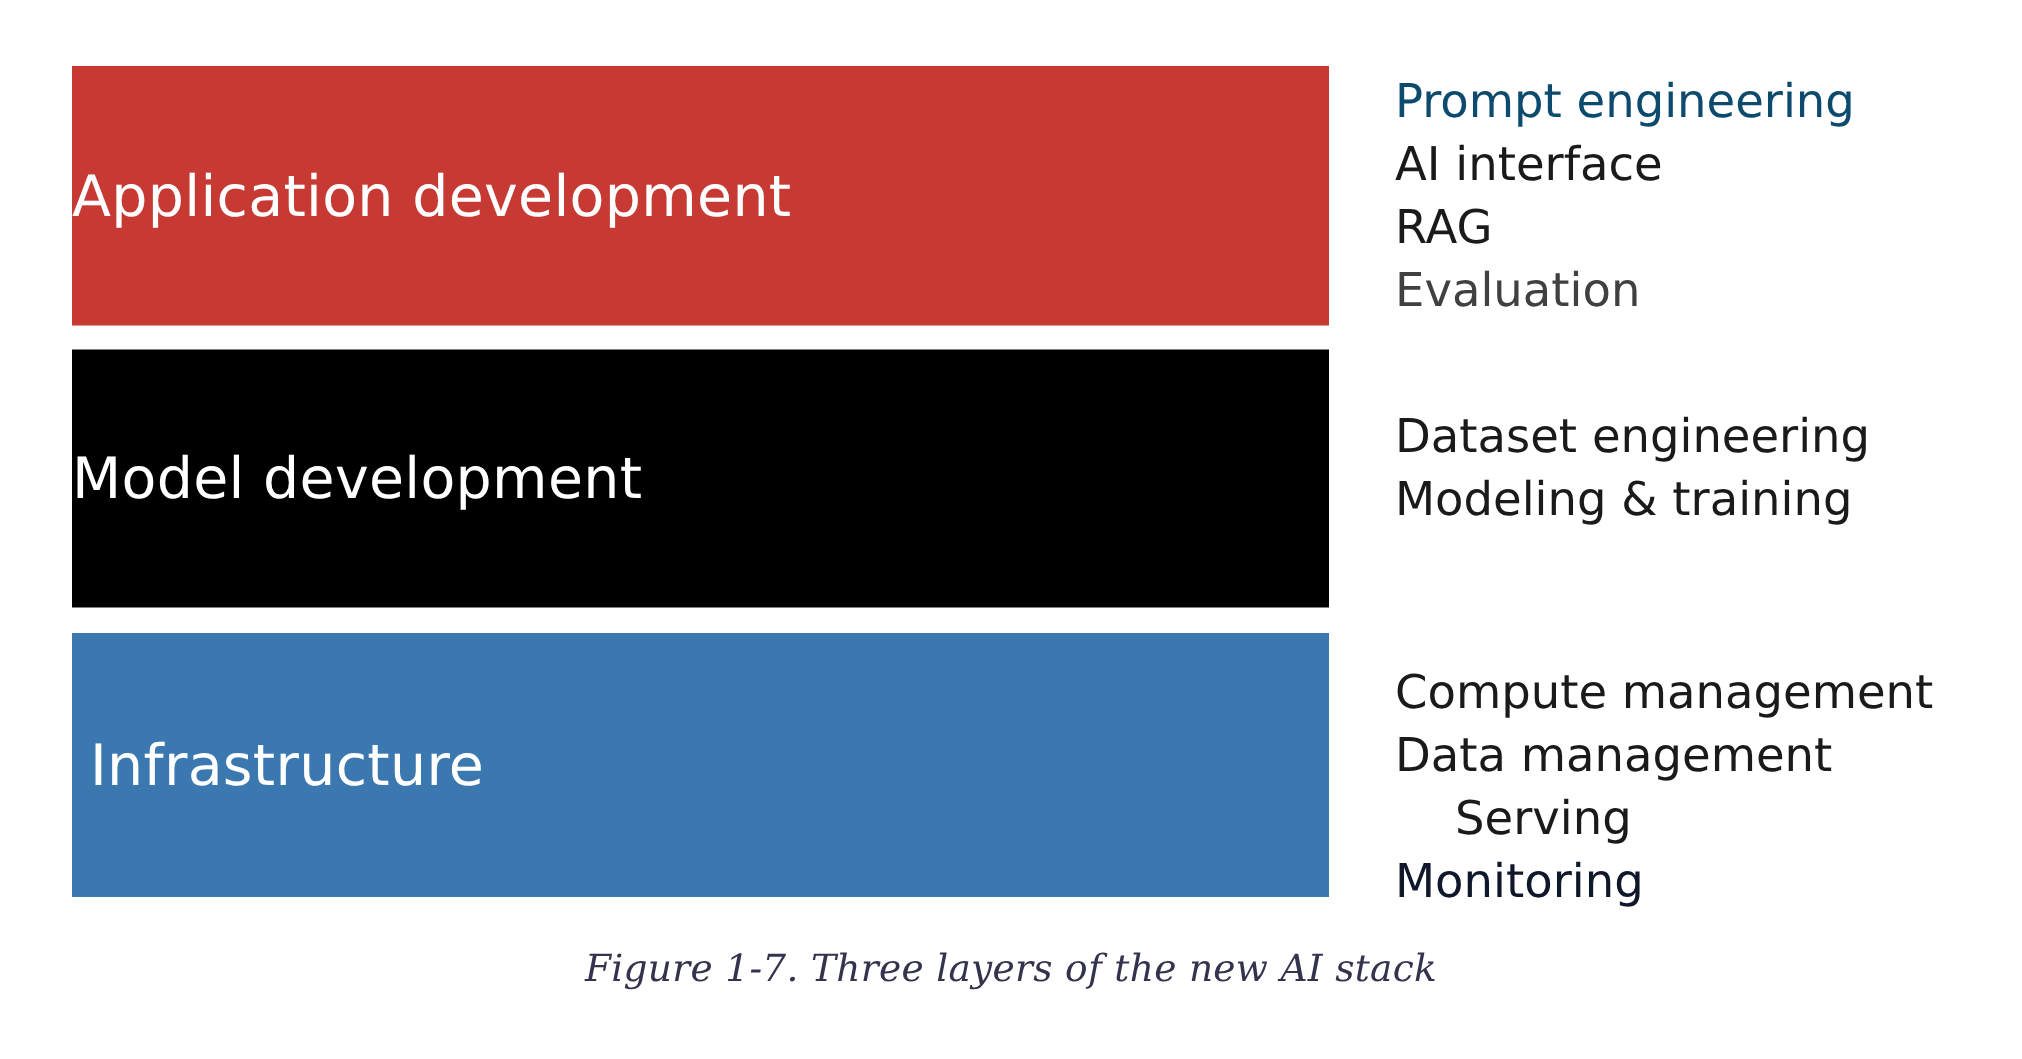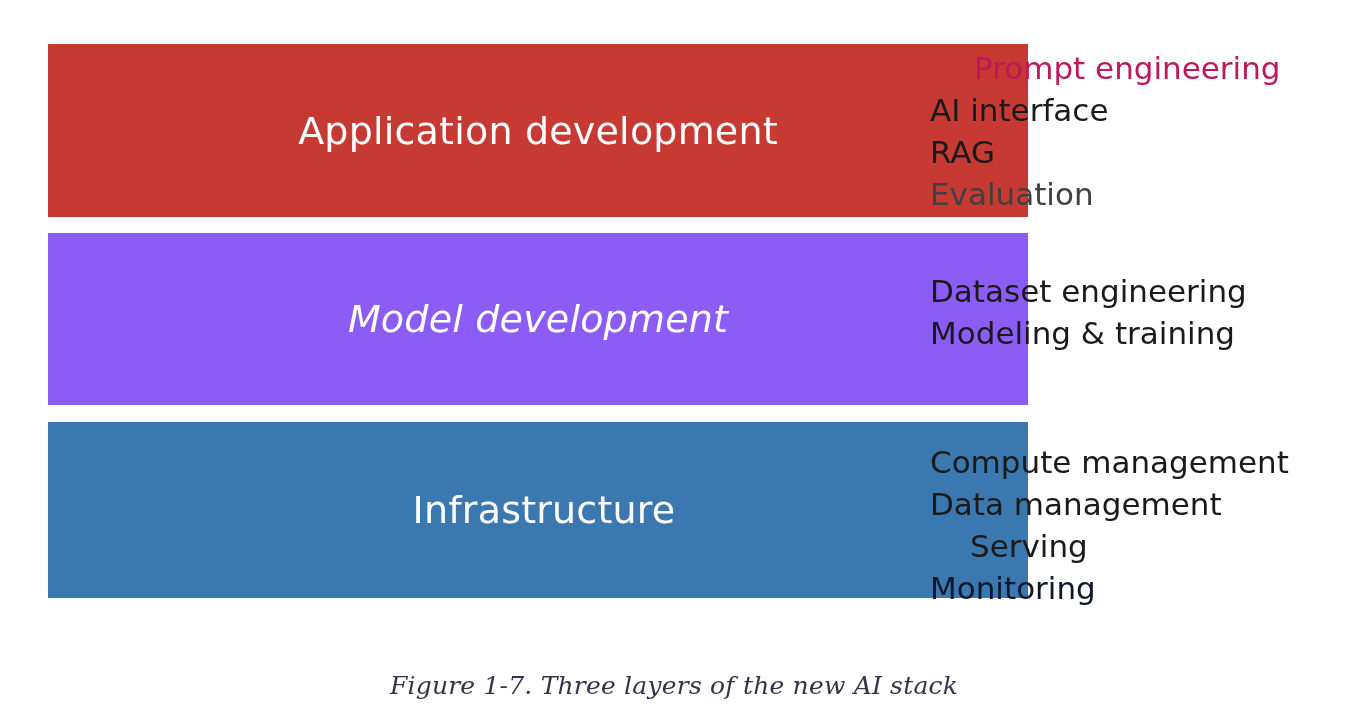--- a/index.html
+++ b/index.html
@@ -13,24 +13,23 @@
     height: 706px;
     background: #ffffff;
     overflow: hidden;
     font-family: "DejaVu Sans", sans-serif;
   }
 
   
   .layer-bar {
     position: absolute;
     left: 48px;
-    width: 980px;
+    width: 838px;
     display: flex;
     align-items: center;
-    justify-content: center;
     box-sizing: border-box;
   }
   .layer-bar-label {
     font-family: "DejaVu Sans", sans-serif;
     font-size: 38px;
     font-weight: 400;
     color: #ffffff;
     letter-spacing: 0.2px;
     line-height: 1;
     white-space: nowrap;
@@ -64,42 +63,41 @@
     top: 631px;
     left: 0;
     width: 1348px;
     text-align: center;
     font-family: "DejaVu Serif", serif;
     font-style: italic;
     font-size: 25px;
     color: #33334d;
     letter-spacing: 0.2px;
     white-space: nowrap;
-    margin-top: 40px;
   }
 </style>
 </head>
 <body>
 
 <div id="page" style="background: rgb(255, 255, 255);">
 
   <div class="layer-bar" id="layer-0" style="background:#c63a33;">
     <span class="layer-bar-label">Application development</span>
   </div>
 
-  <div class="layer-bar" id="layer-1" style="background:#8b5cf6;font-style:italic;">
+  <div class="layer-bar" id="layer-1" style="background:#000000;">
     <span class="layer-bar-label">Model development</span>
   </div>
 
   <div class="layer-bar" id="layer-2" style="background:#3b78b0;">
     <span class="layer-bar-label">Infrastructure</span>
   </div>
 
   <div class="component-group" id="components-0">
-    <div class="component-item" style="color: #be185d; margin-left: 44px;">Prompt engineering</div>
+    <div class="component-item" style="color: #0c4a6e;">Prompt engineering</div>
     <div class="component-item" style="color: rgb(26, 26, 26);">AI interface</div>
     <div class="component-item" style="color: rgb(26, 26, 26);">RAG</div>
     <div class="component-item" style="color: #404040;">Evaluation</div>
   </div>
 
   <div class="component-group" id="components-1">
     <div class="component-item" style="color: rgb(26, 26, 26);">Dataset engineering</div>
     <div class="component-item" style="color: rgb(26, 26, 26);">Modeling &amp; training</div>
   </div>
 

